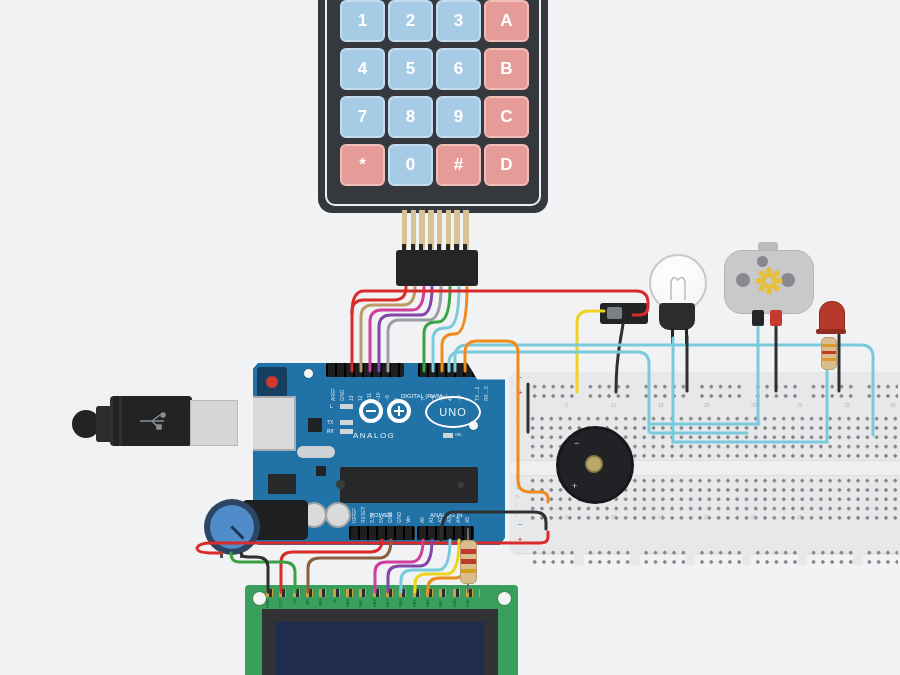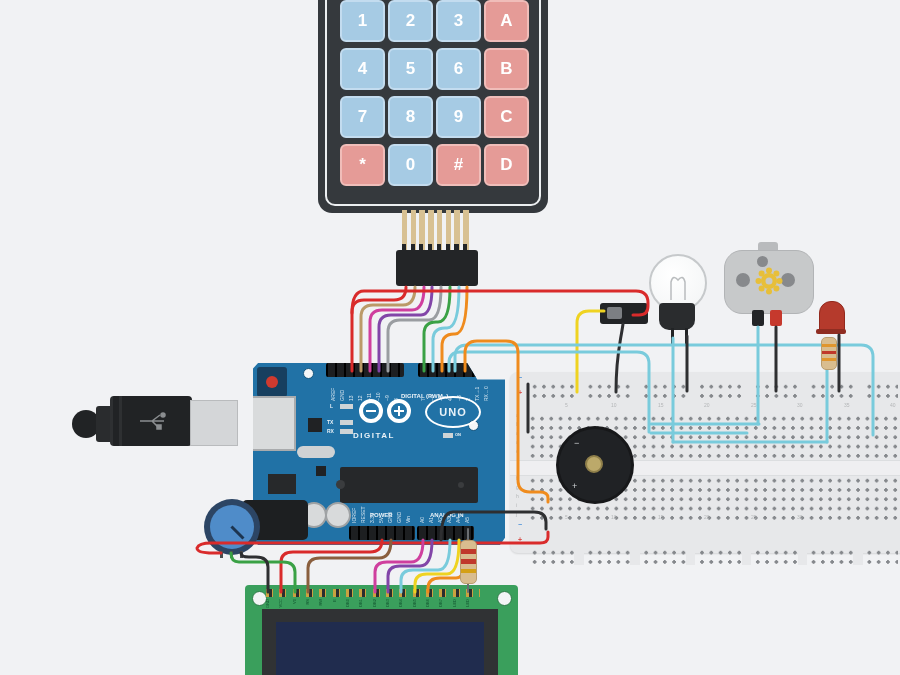--- a/index.html
+++ b/index.html
@@ -24,21 +24,21 @@
   svg.wires{position:absolute;left:0;top:0;z-index:4;pointer-events:none;}
   svg.wires path{fill:none;stroke-width:3;stroke-linecap:round;stroke-linejoin:round;}
 
   
   .arduino{left:253px;top:363px;width:252px;height:182px;background:#2172a6;z-index:3;
      clip-path:polygon(2% 0,85% 0,89% 9%,100% 9%,100% 96%,98% 100%,2% 100%,0 97%,0 3%);}
   .hdr{position:absolute;height:14px;background:#1d1f21;border-radius:2px;
      background-image:repeating-linear-gradient(90deg,#000 0 2px,transparent 2px 9px);}
   .vlab{position:absolute;writing-mode:vertical-rl;transform:rotate(180deg);font-size:5px;line-height:1;
      color:#d7e6f0;width:7px;overflow:hidden;}
-  .btxt{position:absolute;color:#e9f2f8;font-weight:bold;}
+  .btxt{position:absolute;color:#e9f2f8;font-weight:normal;}
   .mhole{position:absolute;width:9px;height:9px;border-radius:50%;background:#f4f6f7;border:1px solid #16567e;}
   .cap{position:absolute;width:22px;height:22px;border-radius:50%;background:#d8dadb;border:2px solid #9fa2a4;}
 
   
   .breadboard{left:510px;top:372px;width:400px;height:181px;background:#e7e8ea;border-radius:8px;z-index:1;
       box-shadow:0 1px 2px rgba(0,0,0,0.12);}
   .dots{position:absolute;background-image:radial-gradient(circle,#85888c 1.5px,transparent 1.9px);
       background-size:9.3px 9.3px;background-position:2px 2px;}
   .rail{position:relative;}
   .rail::after{content:"";position:absolute;inset:0;
@@ -258,21 +258,21 @@
     <div class="abs" style="left:87px;top:57px;width:13px;height:5px;background:#cfd4d6;"></div>
     <div class="abs" style="left:87px;top:66px;width:13px;height:5px;background:#cfd4d6;"></div>
 
     <svg width="64" height="30" style="position:absolute;left:100px;top:33px;">
       <g fill="none" stroke="#fff" stroke-width="4">
         <circle cx="18" cy="15" r="10"></circle>
           <circle cx="46" cy="15" r="10"></circle>
       </g>
       <path stroke="#fff" stroke-width="2" fill="none" d="M13,15 h10 M46,10 v10 M41,15 h10"></path>
     </svg>
-    <span class="btxt" style="left:100px;top:68px;font-size:8px;letter-spacing:1.5px;">DIGITAL</span>
+    <span class="btxt" style="left:100px;top:68px;font-size:8px;letter-spacing:1.5px;">ANALOG</span>
 
     <div class="abs" style="left:172px;top:33px;width:52px;height:28px;border:2px solid #fff;border-radius:50%;
          display:flex;align-items:center;justify-content:center;">
       <span class="btxt" style="position:static;font-size:11px;letter-spacing:1px;">UNO</span>
     </div>
     <div class="abs" style="left:190px;top:70px;width:10px;height:5px;background:#cfd4d6;"></div>
     <span class="btxt" style="left:202px;top:69px;font-size:4px;">ON</span>
 
     <div class="abs" style="left:44px;top:83px;width:38px;height:12px;background:#cfd2d4;border-radius:6px;"></div>
     <div class="abs" style="left:55px;top:55px;width:14px;height:14px;background:#202224;"></div>

